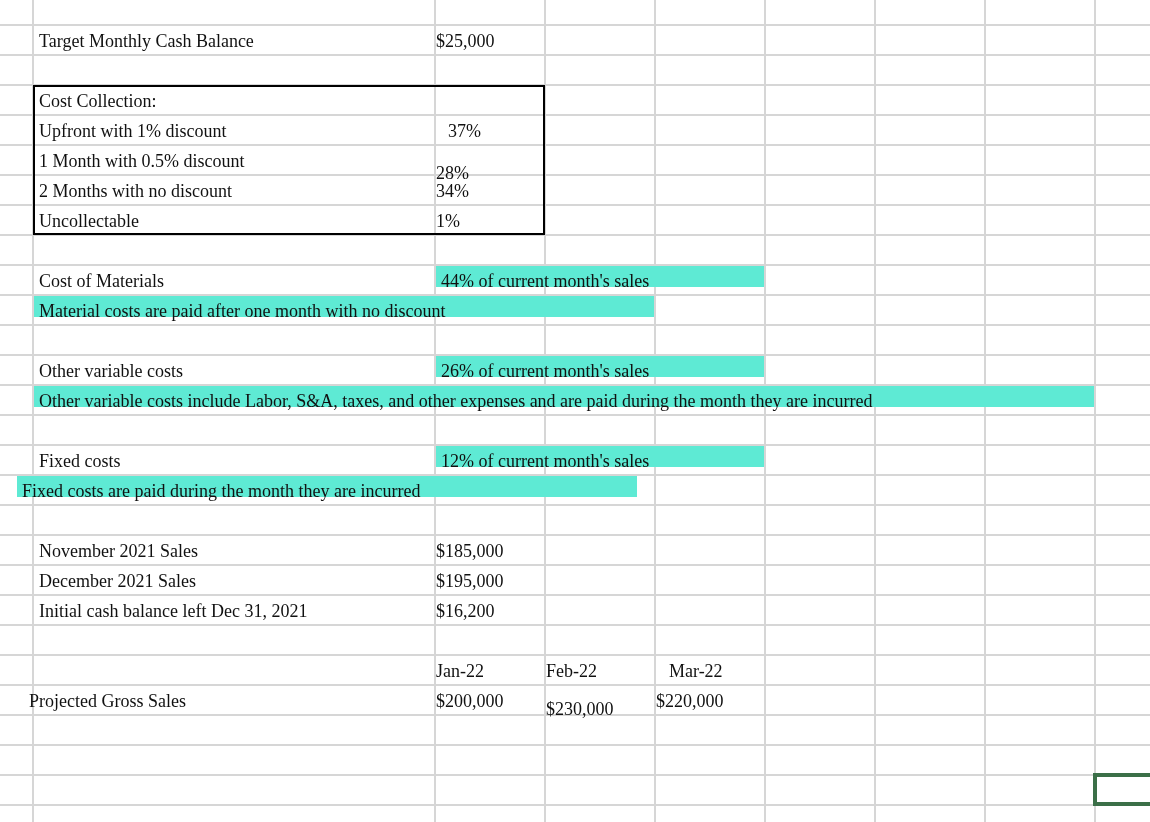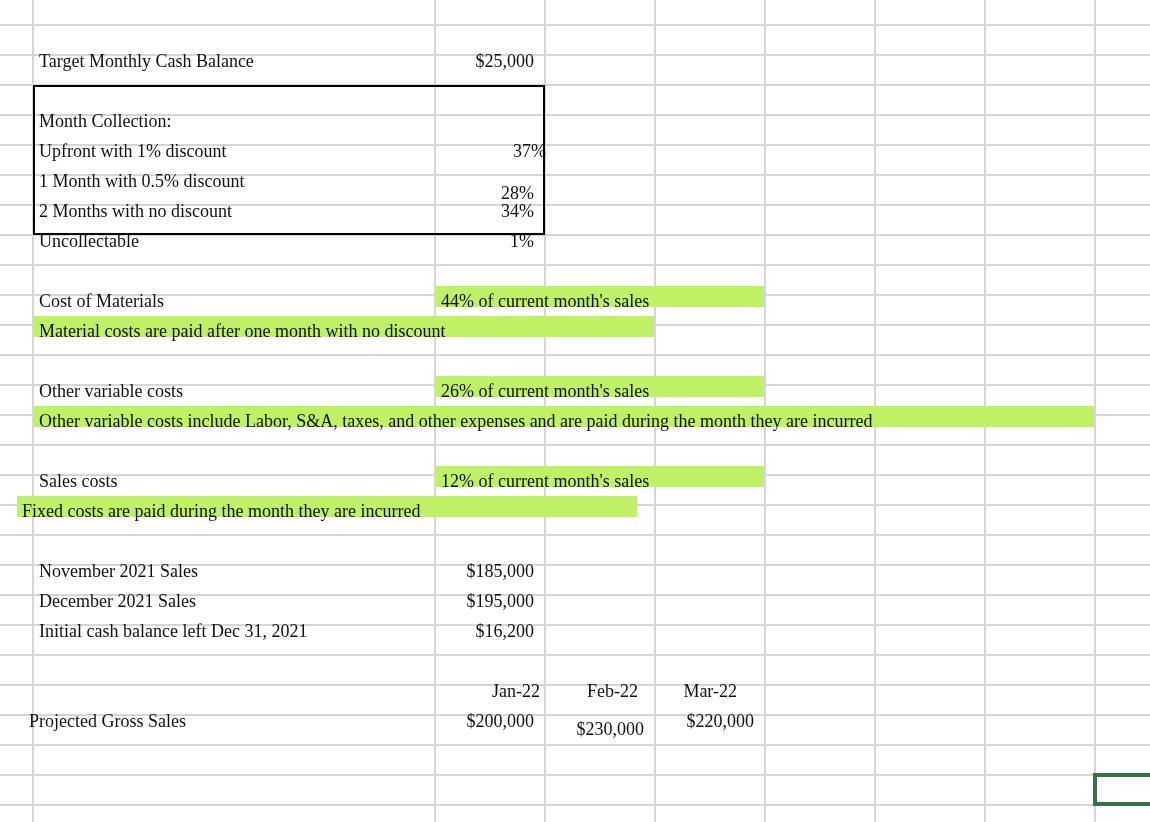--- a/index.html
+++ b/index.html
@@ -2,24 +2,24 @@
 <html><head>
 <meta charset="utf-8">
 <style>
   html, body { margin: 0; padding: 0; background: #ffffff; }
   body { width: 1150px; height: 822px; position: relative; overflow: hidden;
          font-family: "Liberation Serif", "DejaVu Serif", serif; color: #111; }
   .grid { position: absolute; left: 0; top: 0; width: 1150px; height: 822px; }
   .vline { position: absolute; top: 0; width: 2px; height: 822px; background: #d6d6d6; }
   .hline { position: absolute; left: 0; height: 2px; width: 1150px; background: #d6d6d6; }
   .cell { position: absolute; height: 21px; line-height: 30px; font-size: 18px;
-          white-space: nowrap; box-sizing: border-box; margin-top: 20px; }
+          white-space: nowrap; box-sizing: border-box; }
   .cell.left { padding-left: 5px; }
-  .cell.right { text-align: right; padding-right: 10px; }
-  .cell.overflow { background: #bef264; z-index: 2; }
+  .cell.right { padding-right: 10px; }
+  .cell.overflow { background: #5eead4; z-index: 2; }
   .box { position: absolute; left: 33px; top: 85px; width: 512px; height: 150px;
          border: 2px solid #000; box-sizing: border-box; z-index: 3; pointer-events: none; }
   .selected { position: absolute; left: 1093px; top: 773px; width: 70px; height: 33px;
               border: 4px solid #3b6f48; box-sizing: border-box; z-index: 4; }
 </style>
 </head>
 <body>
 
 <div class="grid">
 
@@ -58,21 +58,21 @@
   <div class="hline" style="top:714px"></div>
   <div class="hline" style="top:744px"></div>
   <div class="hline" style="top:774px"></div>
   <div class="hline" style="top:804px"></div>
 </div>
 
 <div class="cell left" style="left:34px;top:26px;width:400px">Target Monthly Cash Balance</div>
 <div class="cell right" style="left:436px;top:26px;width:108px">$25,000</div>
 
 <div class="box"></div>
-<div class="cell left" style="left:34px;top:86px;width:400px">Month Collection:</div>
+<div class="cell left" style="left:34px;top:86px;width:400px">Cost Collection:</div>
 
 <div class="cell left" style="left:34px;top:116px;width:400px">Upfront with 1% discount</div>
 <div class="cell right" style="left:448px;top:116px;width:108px">37%</div>
 
 <div class="cell left" style="left:34px;top:146px;width:400px">1 Month with 0.5% discount</div>
 <div class="cell right" style="left:436px;top:158px;width:108px">28%</div>
 
 <div class="cell left" style="left:34px;top:176px;width:400px">2 Months with no discount</div>
 <div class="cell right" style="left:436px;top:176px;width:108px">34%</div>
 
@@ -80,33 +80,33 @@
 <div class="cell right" style="left:436px;top:206px;width:108px">1%</div>
 
 <div class="cell left" style="left:34px;top:266px;width:400px">Cost of Materials</div>
 <div class="cell left overflow" style="left:436px;top:266px;width:328px">44% of current month's sales</div>
 <div class="cell left overflow" style="left:34px;top:296px;width:620px">Material costs are paid after one month with no discount</div>
 
 <div class="cell left" style="left:34px;top:356px;width:400px">Other variable costs</div>
 <div class="cell left overflow" style="left:436px;top:356px;width:328px">26% of current month's sales</div>
 <div class="cell left overflow" style="left:34px;top:386px;width:1060px">Other variable costs include Labor, S&amp;A, taxes, and other expenses and are paid during the month they are incurred</div>
 
-<div class="cell left" style="left:34px;top:446px;width:400px">Sales costs</div>
+<div class="cell left" style="left:34px;top:446px;width:400px">Fixed costs</div>
 <div class="cell left overflow" style="left:436px;top:446px;width:328px">12% of current month's sales</div>
 <div class="cell left overflow" style="left:17px;top:476px;width:620px">Fixed costs are paid during the month they are incurred</div>
 
 <div class="cell left" style="left:34px;top:536px;width:400px">November 2021 Sales</div>
 <div class="cell right" style="left:436px;top:536px;width:108px">$185,000</div>
 <div class="cell left" style="left:34px;top:566px;width:400px">December 2021 Sales</div>
 <div class="cell right" style="left:436px;top:566px;width:108px">$195,000</div>
 <div class="cell left" style="left:34px;top:596px;width:400px">Initial cash balance left Dec 31, 2021</div>
 <div class="cell right" style="left:436px;top:596px;width:108px">$16,200</div>
 
 <div class="cell right" style="left:436px;top:656px;width:108px;padding-right:4px">Jan-22</div>
 <div class="cell right" style="left:546px;top:656px;width:108px;padding-right:16px">Feb-22</div>
-<div class="cell right" style="left:639px;top:656px;width:108px;">Mar-22</div>
+<div class="cell right" style="left:669px;top:656px;width:108px;">Mar-22</div>
 
 <div class="cell left" style="left:24px;top:686px;width:400px">Projected Gross Sales</div>
 <div class="cell right" style="left:436px;top:686px;width:108px">$200,000</div>
 <div class="cell right" style="left:546px;top:694px;width:108px">$230,000</div>
 <div class="cell right" style="left:656px;top:686px;width:108px">$220,000</div>
 
 <div class="selected"></div>
 
 </body></html>

